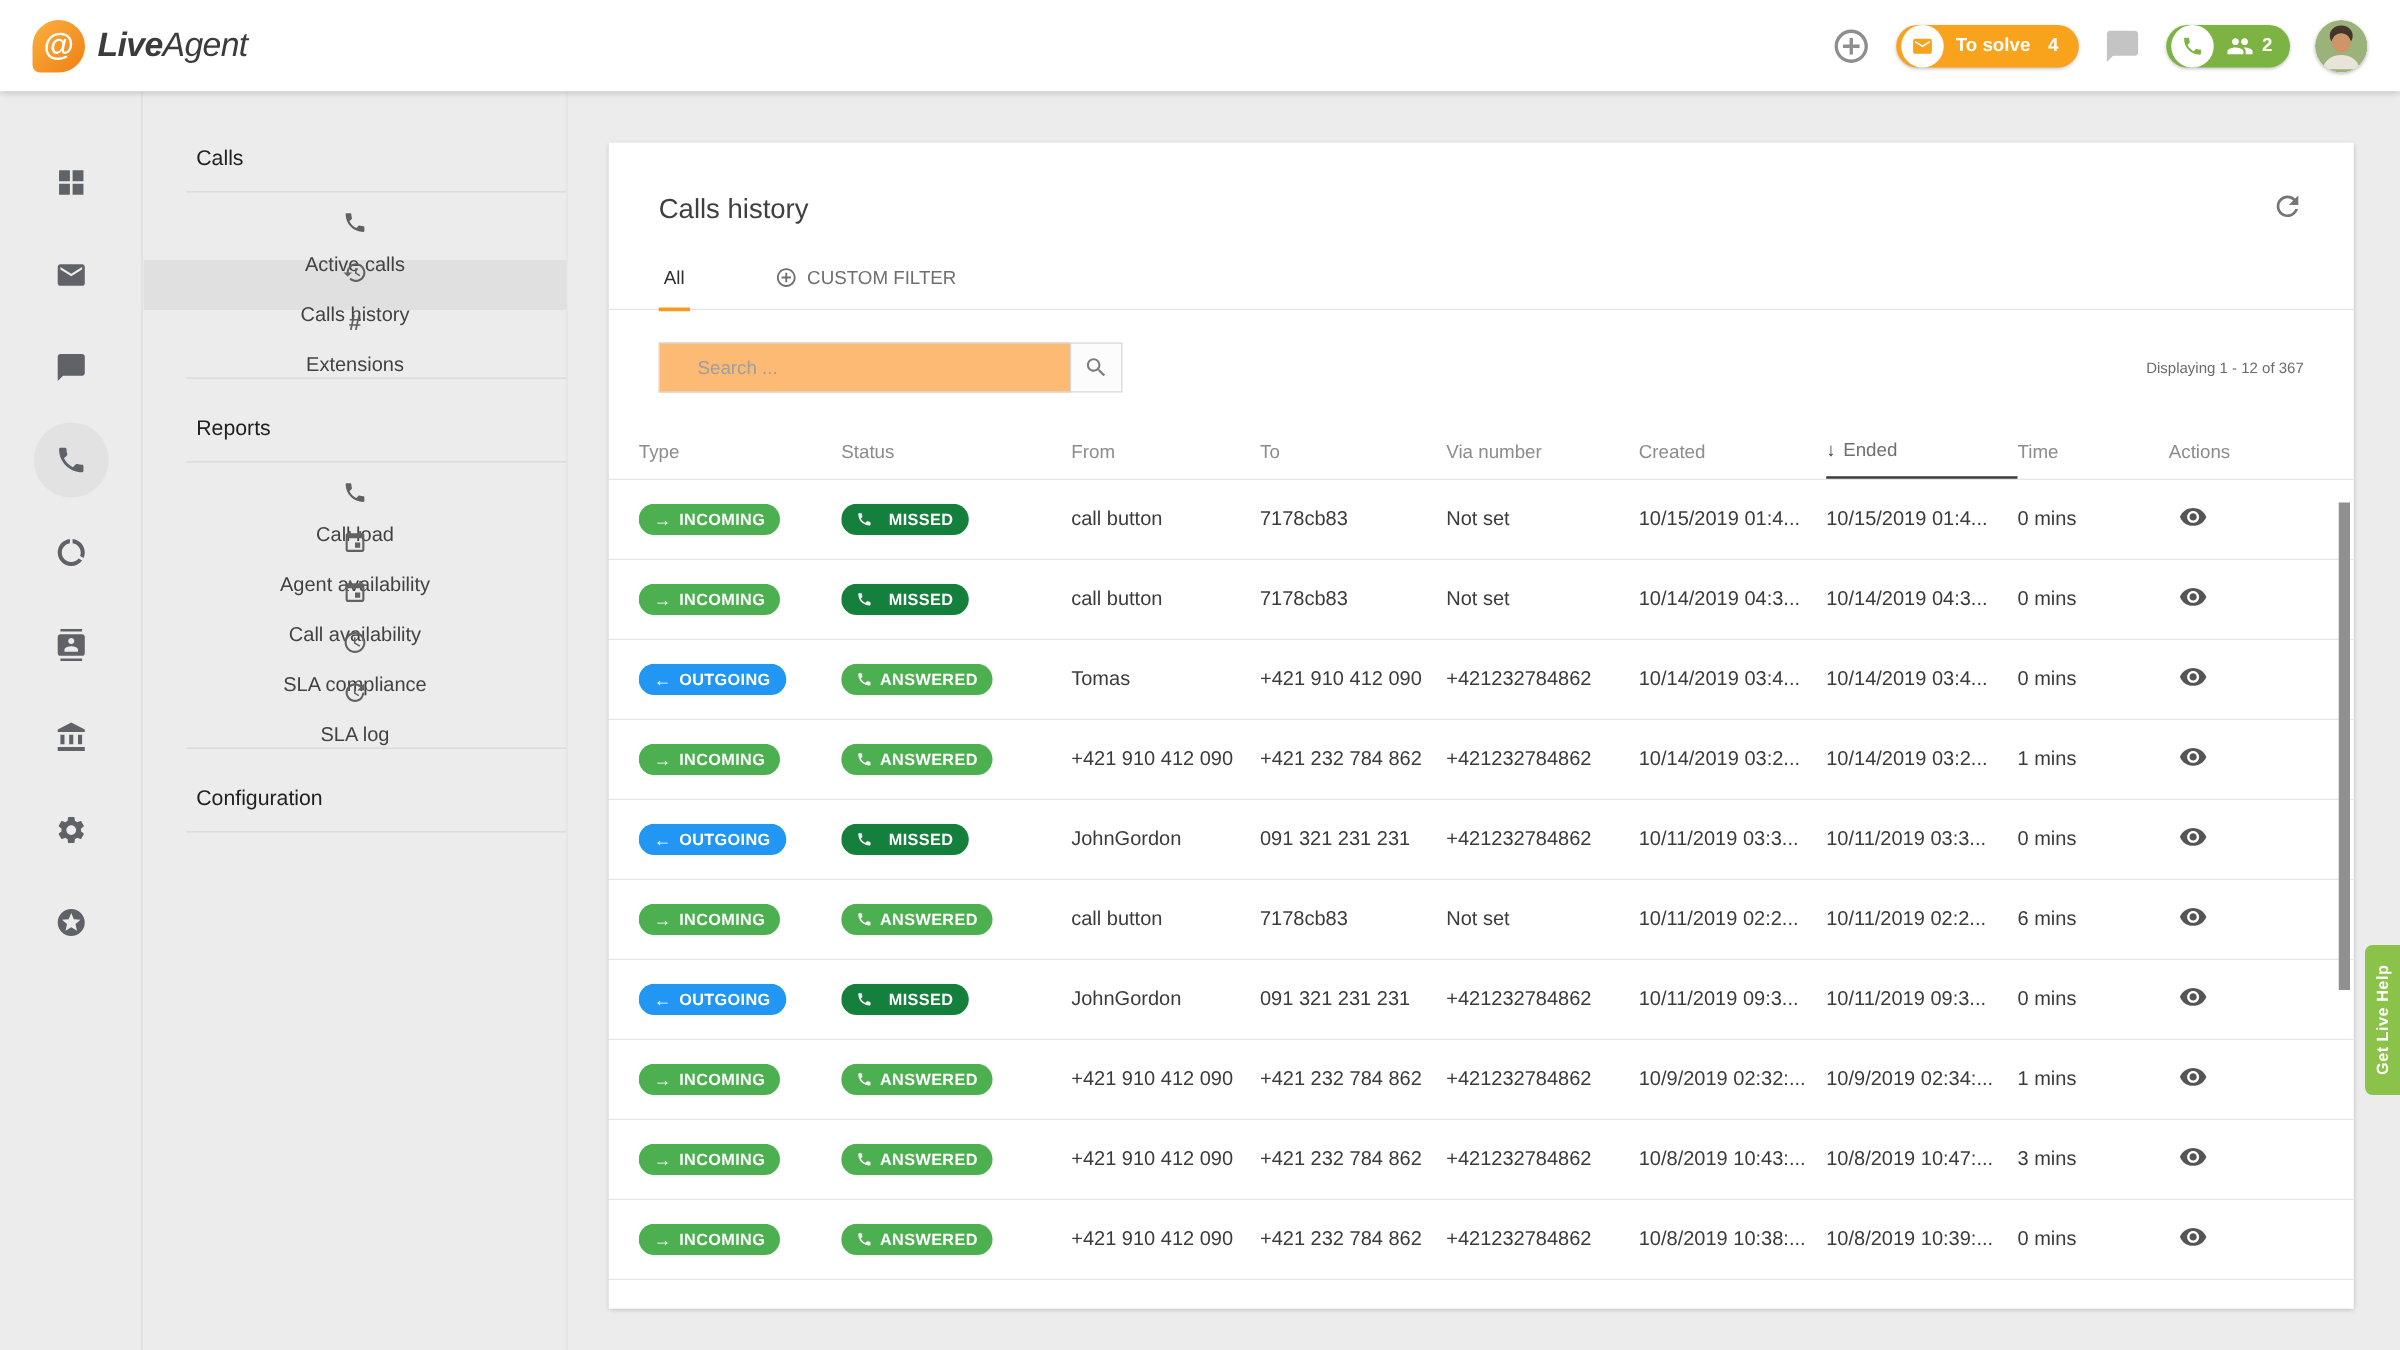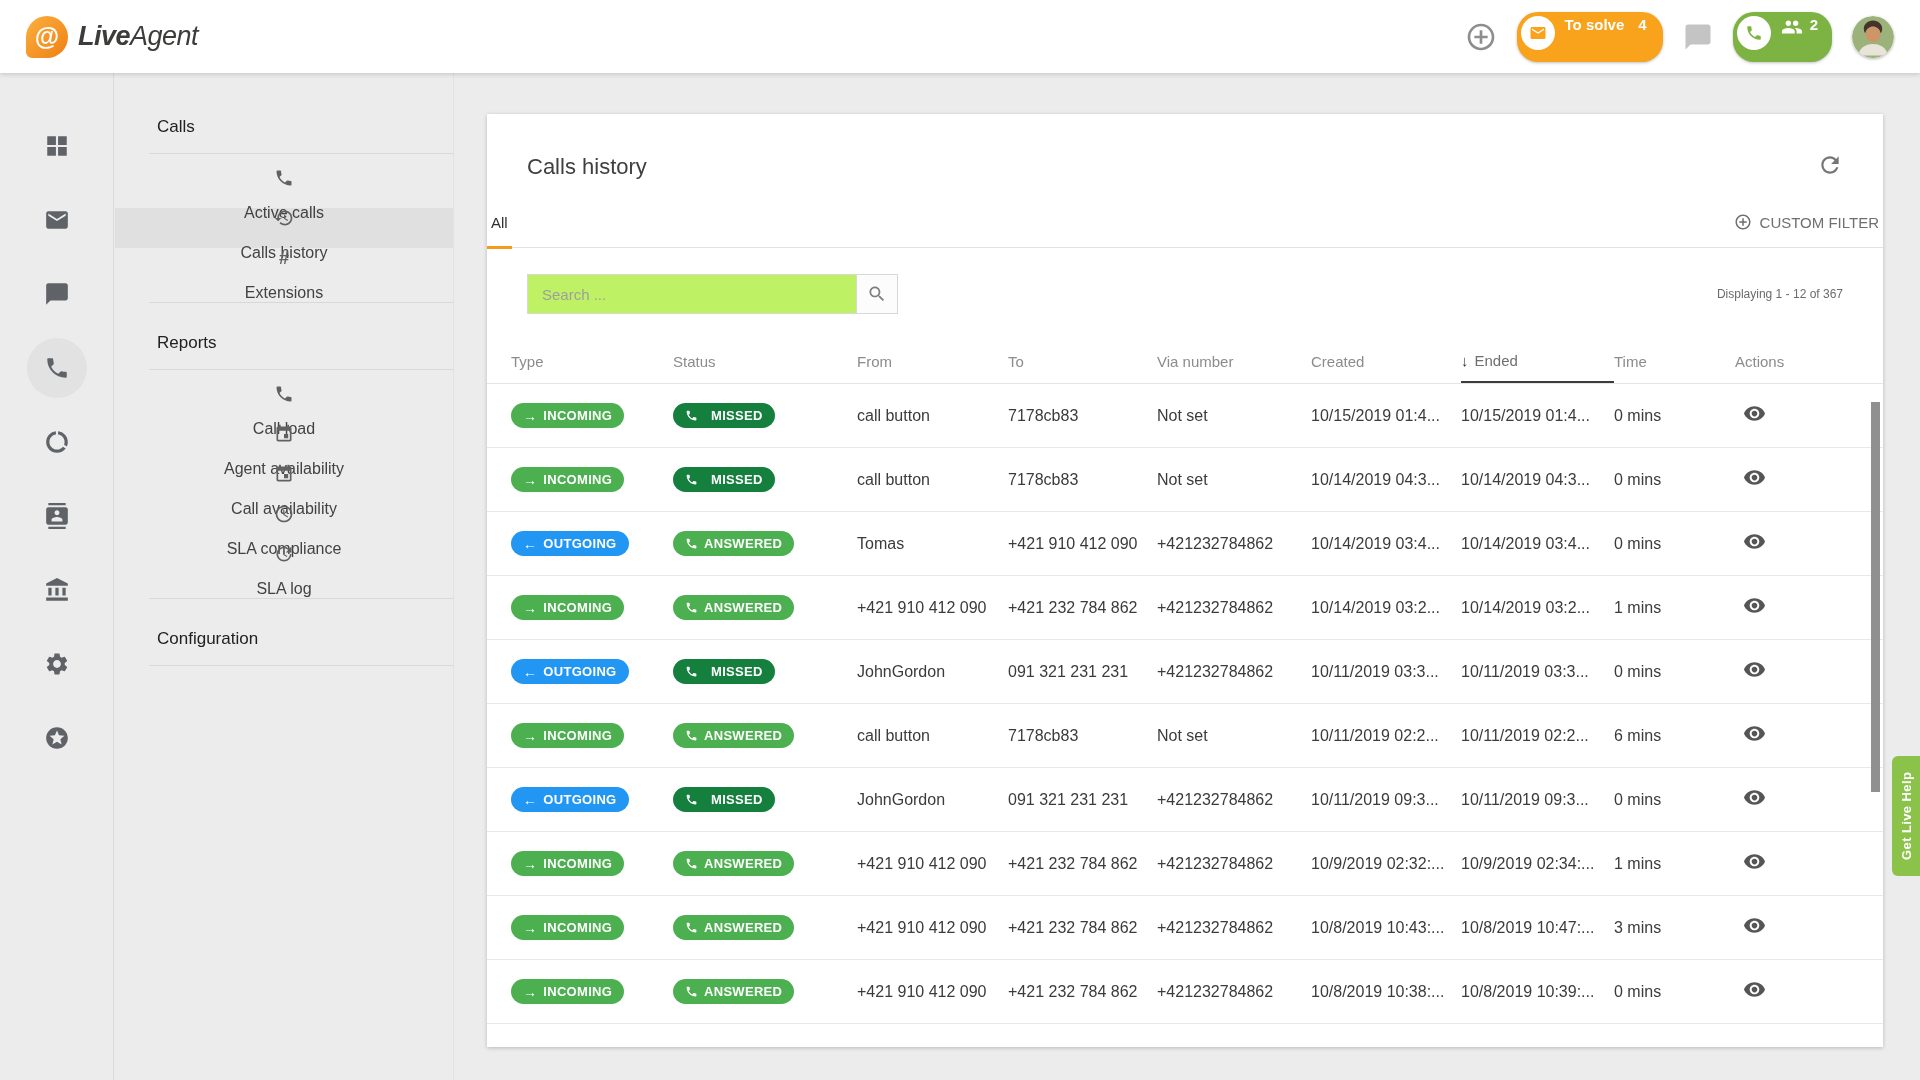--- a/index.html
+++ b/index.html
@@ -23,21 +23,21 @@
     color:#fff; font-size:25px; font-weight:bold;
     display:flex; align-items:center; justify-content:center;
   }
   .logo-text { font-size:27px; color:#3c3c3b; letter-spacing:-.5px;font-style:italic; }
   .lt-bold { font-weight:bold; }
   .topbar-right { margin-left:auto; display:flex; align-items:center; gap:20px; }
   .icon-btn { display:flex; align-items:center; }
   .ic-plus { width:32px; height:32px; fill:#8e8e8e; }
   .ic-chat-gray { width:30px; height:30px; fill:#c4c4c4; }
   .pill {
-    height:50px; border-radius:21px; display:flex; 
+    height:34px; border-radius:21px; display:flex; align-items:center;
     padding:4px 16px 4px 4px; color:#fff; box-shadow:0 1px 3px rgba(0,0,0,.25); cursor:pointer;
   }
   .pill-orange { background:#f9a21b; }
   .pill-green  { background:#7cb342; padding-right:14px; }
   .pill-circle {
     width:34px; height:34px; border-radius:50%; background:#fff;
     display:flex; align-items:center; justify-content:center; margin-right:10px;
   }
   .ic-mail-orange { width:18px; height:18px; fill:#f9a21b; }
   .ic-phone-green { width:18px; height:18px; fill:#7cb342; }
@@ -81,33 +81,33 @@
   
   .card {
     position:absolute; left:487px; top:114px; width:1396px; height:933px;
     background:#fff; box-shadow:0 1px 4px rgba(0,0,0,.22); overflow:hidden;
   }
   .card-head { display:flex; align-items:center; padding:38px 40px 0 40px; }
   .card-head h1 { font-size:22px; font-weight:400; color:#3f3f3f; }
   .refresh-btn { margin-left:auto; }
   .refresh-btn svg { width:26px; height:26px; fill:#757575; }
 
-  .tabs { margin-top:32px; border-bottom:1px solid #e2e2e2; display:flex; gap:64px;justify-content:space-between; }
+  .tabs { margin-top:32px; padding-left:40px; border-bottom:1px solid #e2e2e2; display:flex; gap:64px; }
   .tab {
     display:flex; align-items:center; gap:8px; font-size:15px; color:#6f6f6f;
     padding:0 4px 15px 4px; border-bottom:3px solid transparent; margin-bottom:-2px; cursor:pointer;
   }
   .tab.active { color:#2f2f2f; border-bottom-color:#f89b1b; }
   .ic-tab-plus { width:18px; height:18px; fill:#6f6f6f; }
 
   .toolbar { display:flex; align-items:center; justify-content:space-between; padding:26px 40px 0 40px; }
   .searchbox { display:flex; }
   .searchbox input {
-    width:330px; height:40px; border:1px solid #d8d8d8; background:#bef264;
-    padding:0 14px; font-size:15px; color:#444; outline:none;
+    width:330px; height:40px; border:1px solid #d8d8d8; background:#fdba74;
+    padding:0 30px; font-size:15px; color:#444; outline:none;
   }
   .searchbox input::placeholder { color:#9e9e9e; }
   .search-btn {
     width:42px; height:40px; border:1px solid #d8d8d8; margin-left:-1px;
     background:#fcfcfc; display:flex; align-items:center; justify-content:center;
   }
   .search-btn svg { width:20px; height:20px; fill:#7d7d7d; }
   .displaying { font-size:12px; color:#6b6b6b; }
 
   .thead {

